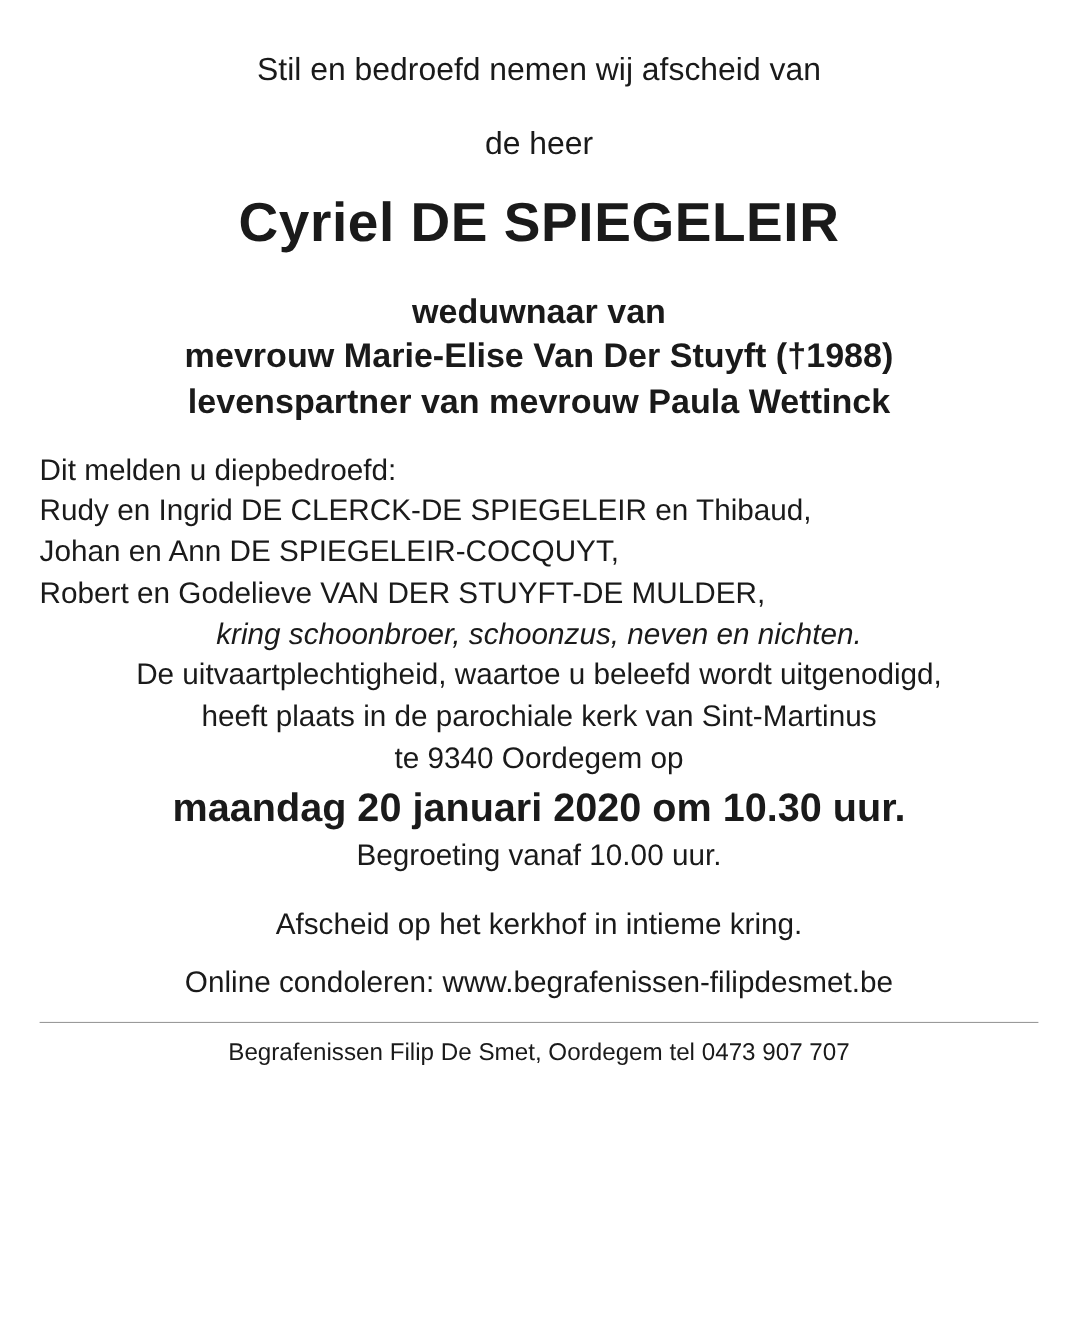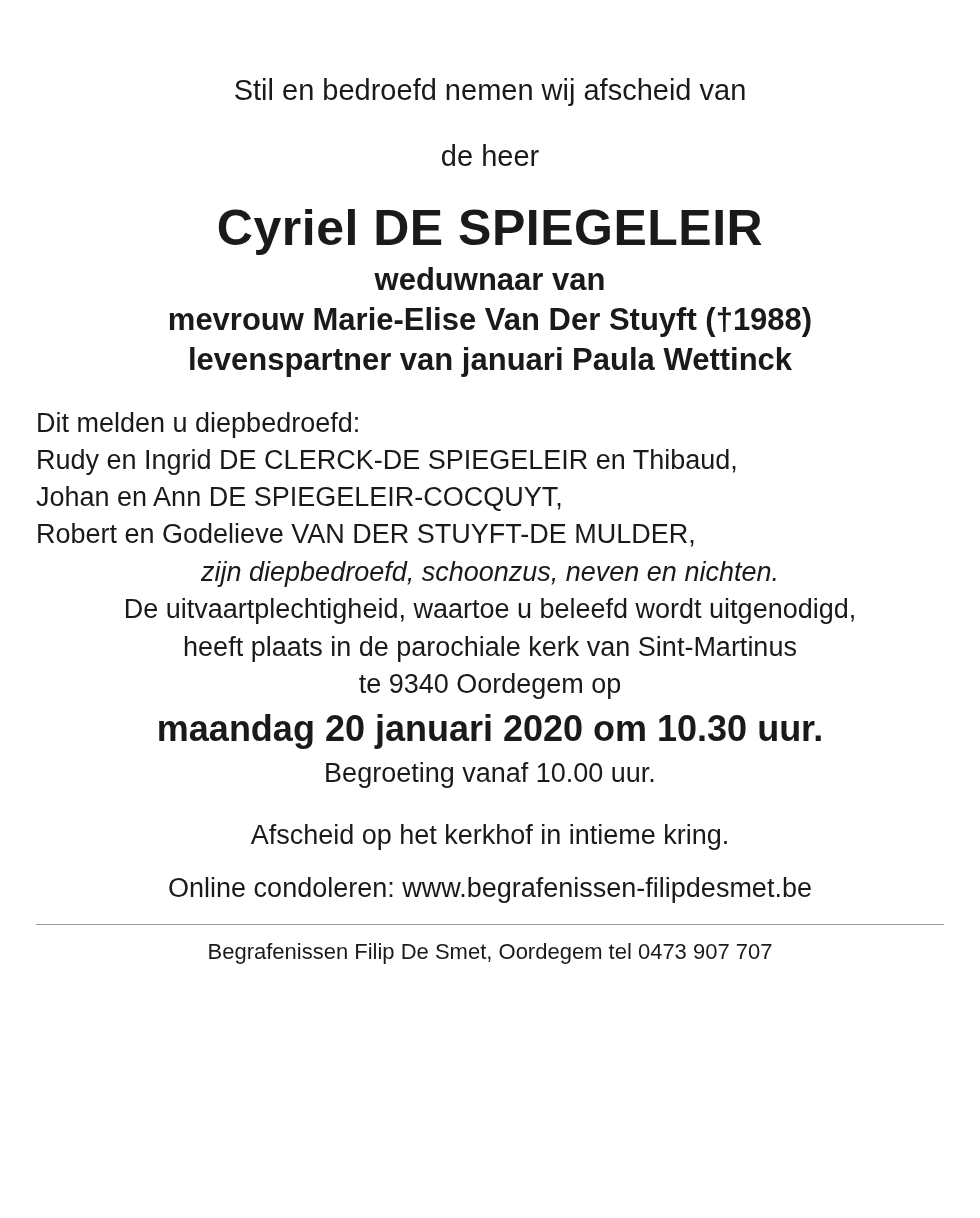--- a/index.html
+++ b/index.html
@@ -15,38 +15,38 @@
     overflow: hidden;
   }
   .card {
     box-sizing: border-box;
     width: 980px;
     height: 991px;
     padding: 46px 36px 0 36px;
     display: flex;
     flex-direction: column;
     align-items: center;
-    justify-content: center;
   }
   .line {
     text-align: center;
     line-height: 1.26;
   }
   .intro {
     font-size: 29px;
     margin-bottom: 30px;
   }
   .salutation {
     font-size: 29px;
     margin-bottom: 22px;
   }
   .name {
     font-size: 50px;
     font-weight: bold;
     letter-spacing: 0.5px;
+    margin-bottom: 30px;
   }
   .rel-block {
     font-weight: bold;
     margin-bottom: 24px;
   }
   .rel1 { font-size: 31px; line-height: 1.3; }
   .rel2 { font-size: 31px; line-height: 1.3; }
   .rel3 { font-size: 31px; line-height: 1.3; }
   .dates {
     font-size: 28px;
@@ -107,30 +107,30 @@
 
   <div class="line intro">Stil en bedroefd nemen wij afscheid van</div>
 
   <div class="line salutation">de heer</div>
 
   <div class="line name">Cyriel DE SPIEGELEIR</div>
 
   <div class="rel-block">
     <div class="line rel1">weduwnaar van</div>
     <div class="line rel2">mevrouw Marie-Elise Van Der Stuyft (†1988)</div>
-    <div class="line rel3">levenspartner van januari Paula Wettinck</div>
+    <div class="line rel3">levenspartner van mevrouw Paula Wettinck</div>
   </div>
 
 
   <div class="family">
     <div>Dit melden u diepbedroefd:</div>
     <div>Rudy en Ingrid DE CLERCK-DE SPIEGELEIR en Thibaud,</div>
     <div>Johan en Ann DE SPIEGELEIR-COCQUYT,</div>
     <div>Robert en Godelieve VAN DER STUYFT-DE MULDER,</div>
-    <div class="center-italic">zijn diepbedroefd, schoonzus, neven en nichten.</div>
+    <div class="center-italic">kring schoonbroer, schoonzus, neven en nichten.</div>
   </div>
 
   <div class="service">
     <div>De uitvaartplechtigheid, waartoe u beleefd wordt uitgenodigd,</div>
     <div>heeft plaats in de parochiale kerk van Sint-Martinus</div>
     <div>te 9340 Oordegem op</div>
     <div class="strong">maandag 20 januari 2020 om 10.30 uur.</div>
     <div>Begroeting vanaf 10.00 uur.</div>
   </div>
 

